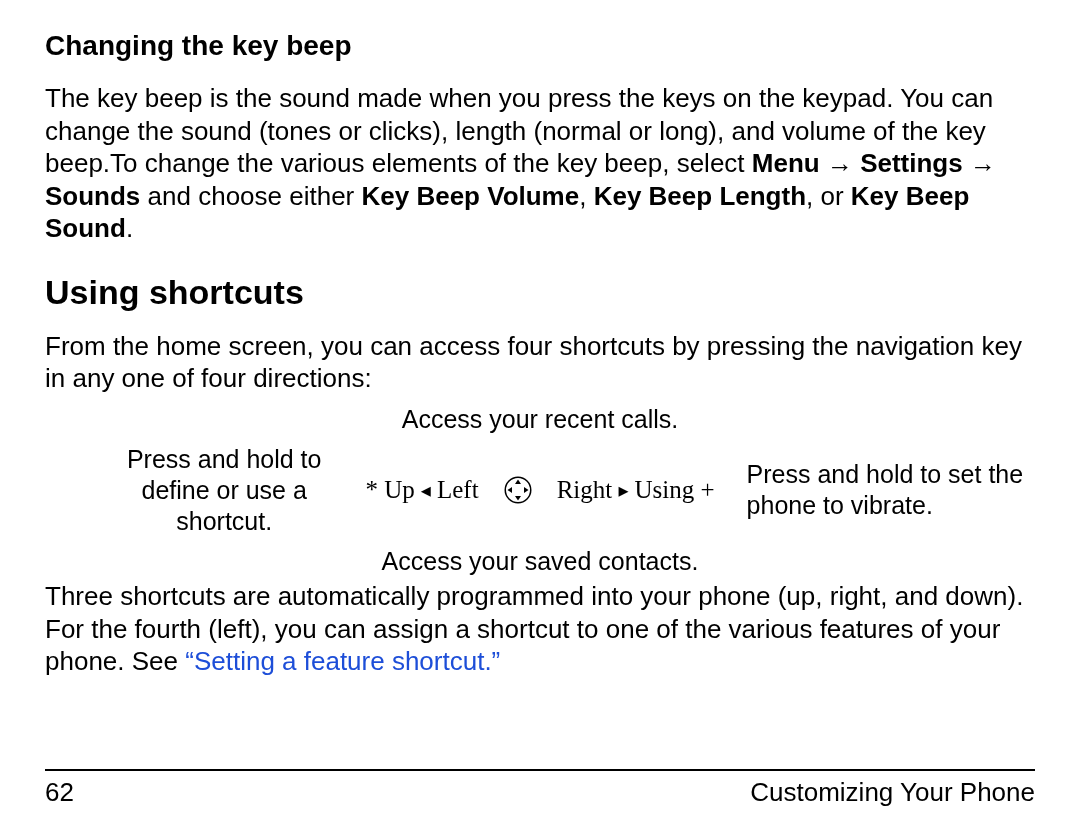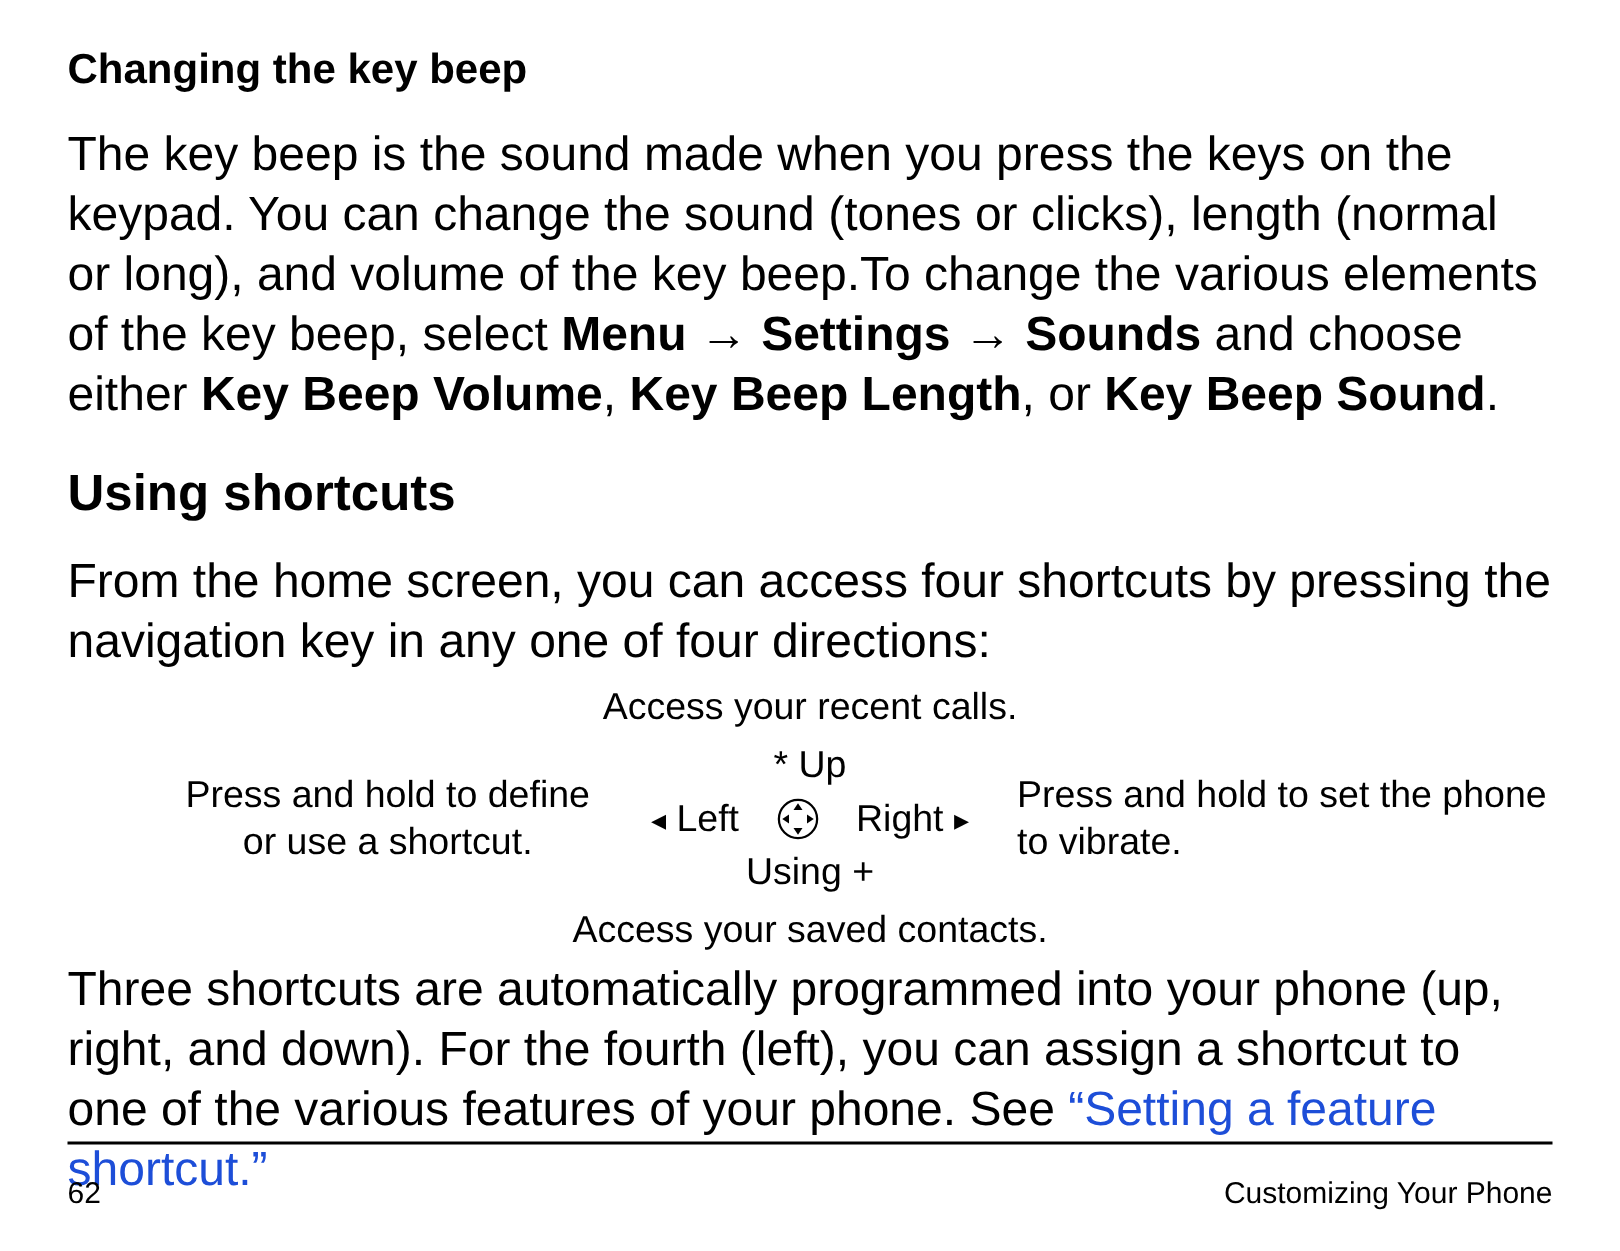--- a/index.html
+++ b/index.html
@@ -17,66 +17,67 @@
     font-weight:bold;
     font-size:28px;
     margin:0 0 20px 0;
   }
   h1{
     font-weight:bold;
     font-size:34px;
     margin:28px 0 18px 0;
   }
   p{
-    font-size:32px;
+    font-size:26px;
     line-height:1.25;
     margin:0 0 10px 0;
   }
   .b{font-weight:bold}
   .arrow{font-family:Arial,sans-serif}
   .shortcut-diagram{
     display:grid;
     grid-template-columns: 1fr auto 1fr;
     align-items:center;
     column-gap:32px;
     margin:10px 0 10px 0;
   }
   .side-label{font-size:25px;line-height:1.25}
   .left-label{text-align:center;padding-left:70px}
   .right-label{text-align:left}
   .center-col{
     display:flex;
-    flex-direction:column;
+    flex-direction:row;
     align-items:center;
     gap:6px;
     font-size:25px;
+    font-family:Liberation Serif, serif;
   }
   .row-mid{
     display:flex;
     align-items:center;
     gap:24px;
   }
   .nav-icon{
     width:30px;height:30px;
   }
   .top-caption,.bottom-caption{
     font-size:25px;
     text-align:center;
     margin:4px 0;
   }
   .link{color:#1d4ed8}
   .footer{
     position:absolute;
     left:45px;right:45px;
     bottom:26px;
     border-top:2px solid #000;
-    padding-top:22px;
+    padding-top:6px;
     display:flex;
     justify-content:space-between;
-    font-size:20px;
+    font-size:26px;
   }
   .tri{font-size:20px;vertical-align:1px}
 </style>
 </head>
 <body>
 
 <h2>Changing the key beep</h2>
 <p>
   <span>The key beep is the sound made when you press the keys on the keypad. You can change the sound (tones or clicks), length (normal or long), and volume of the key beep.To change the various elements of the key beep, select </span><span class="b">Menu</span><span class="arrow"> → </span><span class="b">Settings</span><span class="arrow"> → </span><span class="b">Sounds</span><span> and choose either </span><span class="b">Key Beep Volume</span><span>, </span><span class="b">Key Beep Length</span><span>, or </span><span class="b">Key Beep Sound</span><span>.</span>
 </p>

